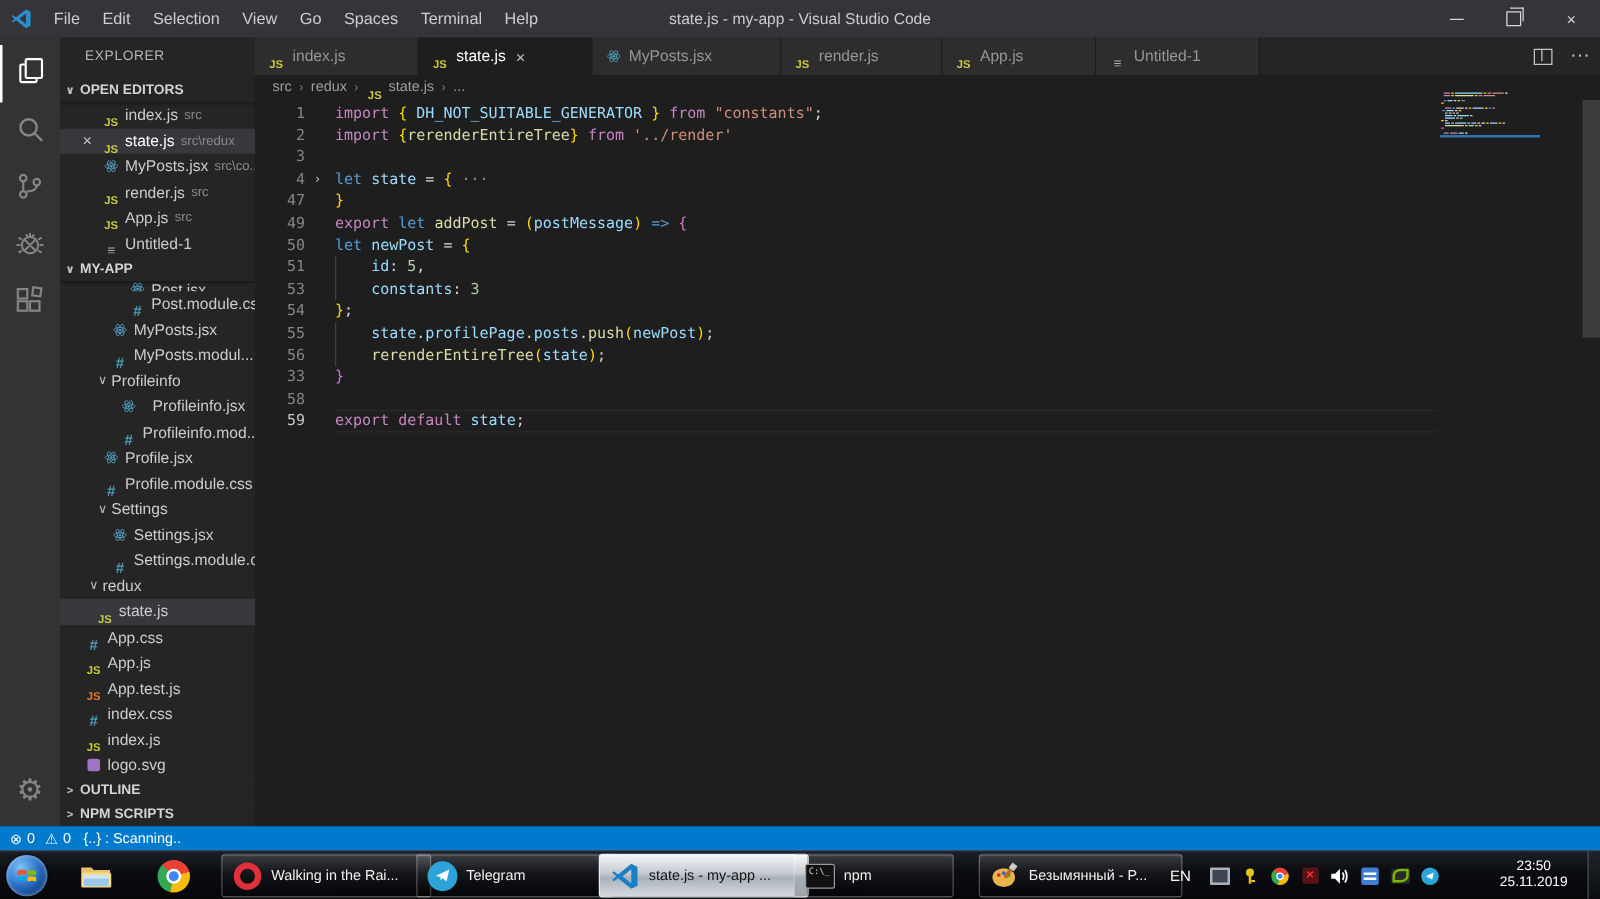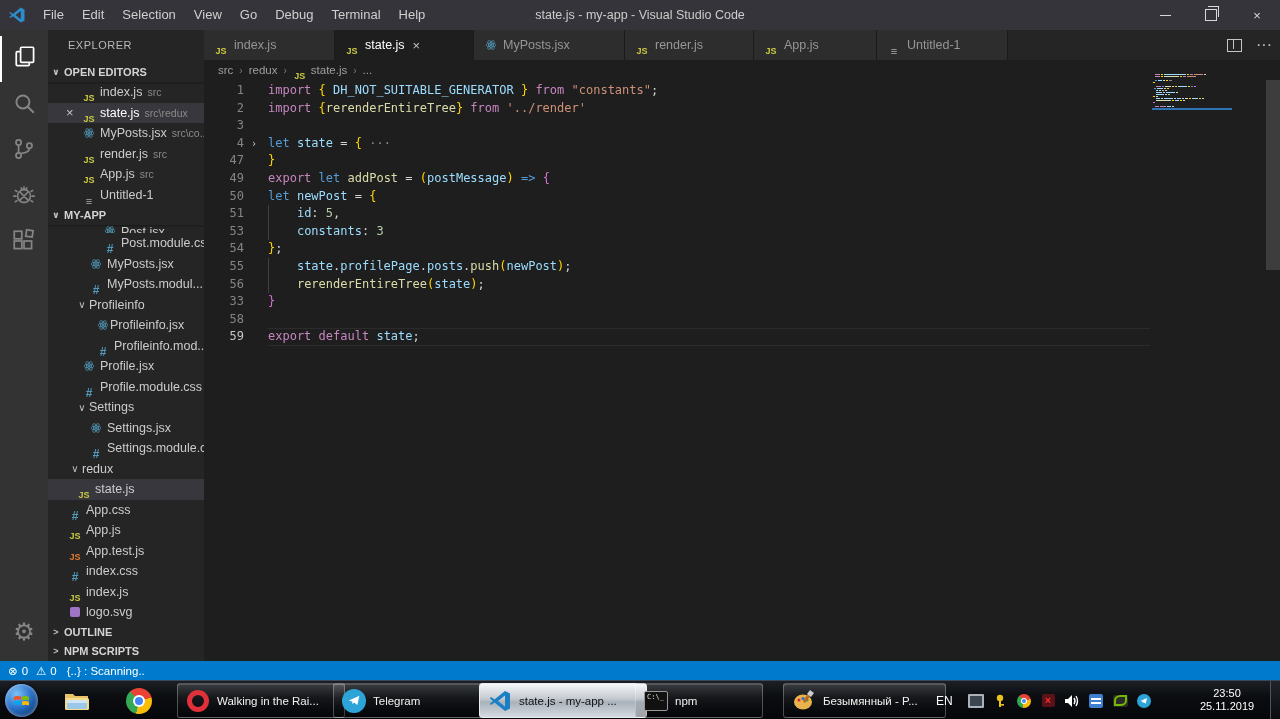--- a/index.html
+++ b/index.html
@@ -98,21 +98,21 @@
 </style>
 </head>
 <body>
 
 <div id="window">
 
   <div class="titlebar">
     <svg class="vsc-logo" viewBox="0 0 24 24">
       <path d="M17 2 L22 4.5 V19.5 L17 22 L6.5 13.5 L3 16 L1.8 14.8 L5 12 L1.8 9.2 L3 8 L6.5 10.5 Z M17 6.5 L10 12 L17 17.5 Z" fill="#2c8ccc"></path>
     </svg>
-    <div id="menus"><span class="menu-item">File</span><span class="menu-item">Edit</span><span class="menu-item">Selection</span><span class="menu-item">View</span><span class="menu-item">Go</span><span class="menu-item">Debug</span><span class="menu-item">Terminal</span><span class="menu-item">Help</span></div>
+    <div id="menus"><span class="menu-item">File</span><span class="menu-item">Edit</span><span class="menu-item">Selection</span><span class="menu-item">View</span><span class="menu-item">Go</span><span class="menu-item">Spaces</span><span class="menu-item">Terminal</span><span class="menu-item">Help</span></div>
     <div class="win-title">state.js - my-app - Visual Studio Code</div>
     <div class="win-controls">
       <div class="win-btn">
           <span class="icon-min"></span>
         </div>
       <div class="win-btn">
           <span class="icon-restore"></span>
         </div>
       <div class="win-btn">×</div>
     </div>
@@ -248,21 +248,21 @@
           <span>Profileinfo</span>
         </div>
         <div class="row" style="">
           <span style="width:48px;flex:0 0 auto;"></span>
           <svg class="fi fi-react" viewBox="0 0 24 24">
             <circle cx="12" cy="12" r="2.2" fill="#519aba"></circle>
             <ellipse cx="12" cy="12" rx="10" ry="4" fill="none" stroke="#519aba" stroke-width="1.4"></ellipse>
             <ellipse cx="12" cy="12" rx="10" ry="4" fill="none" stroke="#519aba" stroke-width="1.4" transform="rotate(60 12 12)"></ellipse>
             <ellipse cx="12" cy="12" rx="10" ry="4" fill="none" stroke="#519aba" stroke-width="1.4" transform="rotate(120 12 12)"></ellipse>
           </svg>
-          <span style="margin-left:0;">Profileinfo.jsx</span>
+          <span style="margin-left:12px;">Profileinfo.jsx</span>
         </div>
         <div class="row" style="">
           <span style="width:48px;flex:0 0 auto;"></span>
           <span class="fi fi-css">#</span>
           <span style="margin-left:4px;">Profileinfo.mod...</span>
         </div>
         <div class="row" style="">
           <span style="width:34px;flex:0 0 auto;"></span>
           <svg class="fi fi-react" viewBox="0 0 24 24">
             <circle cx="12" cy="12" r="2.2" fill="#519aba"></circle>

